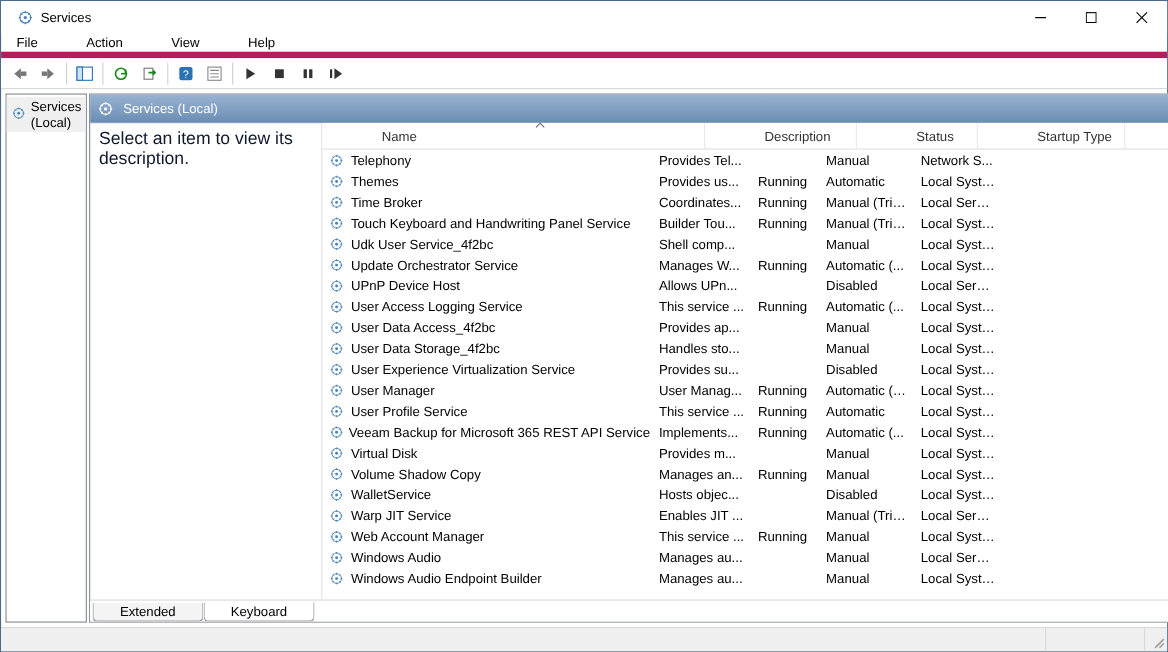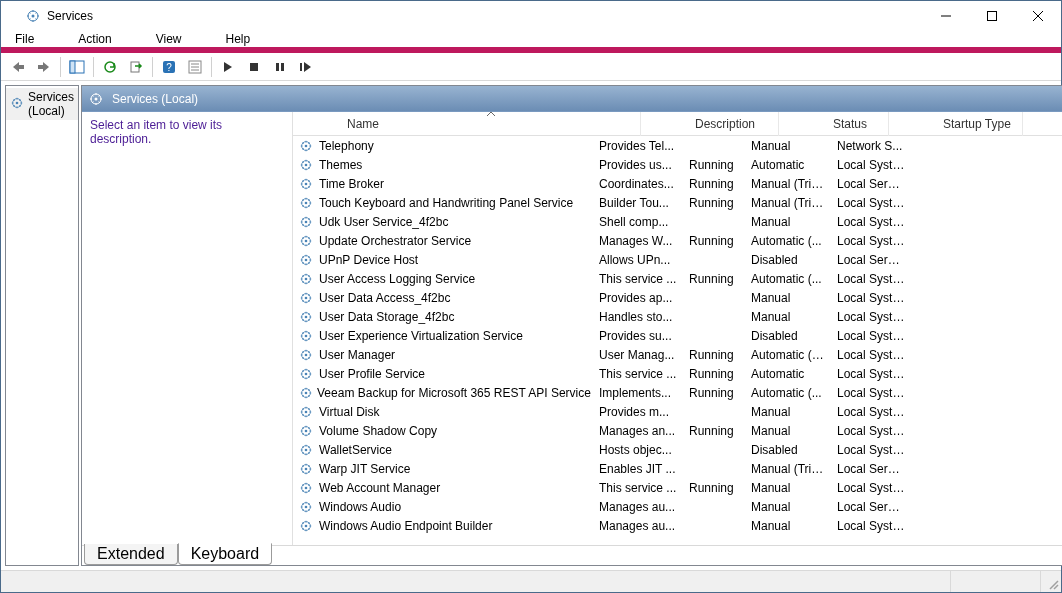--- a/index.html
+++ b/index.html
@@ -1,39 +1,39 @@
 <!DOCTYPE html>
 <html><head>
 <meta charset="utf-8">
 <style>
   * { box-sizing: border-box; }
   html, body { margin:0; padding:0; font-family: "Segoe UI", Tahoma, sans-serif; font-size:12px; color:#000; background:#fff; }
   .window { width:1062px; height:593px; border:1px solid #4a6a8a; display:flex; flex-direction:column; background:#fff; position:relative; }
   
-  .titlebar { height:30px; display:flex; align-items:center; padding-left:24px; background:#fff; }
+  .titlebar { height:30px; display:flex; align-items:center; padding-left:14px; background:#fff; }
   .titlebar .title-icon { margin-right:6px; display:flex; align-items:center; }
   .titlebar .title-text { font-size:12px; }
   .win-btns { margin-left:auto; display:flex; }
   .win-btn { width:46px; height:30px; display:flex; align-items:center; justify-content:center; }
   
   .menubar { height:22px; display:flex; align-items:center; padding-left:6px; border-bottom:6px solid #be185d;gap:28px; }
   .menu-item { padding:2px 8px; font-size:12px; }
   
   .toolbar { height:28px; display:flex; align-items:center; padding-left:4px; background:#fff; border-bottom:1px solid #d9d9d9; gap:0; }
   .tbtn { width:24px; height:24px; display:flex; align-items:center; justify-content:center; border:1px solid transparent; margin:0 1px; }
   .tsep { width:1px; height:20px; background:#d0d0d0; margin:0 3px; }
   
   .body-area { flex:1; display:flex; padding:4px; gap:2px; min-height:0;justify-content:space-between; }
   .nav-pane { width:120px; border:1px solid #828790; background:#fff; padding-top:2px; }
   .nav-row { display:flex; align-items:center; gap:4px; padding:2px 4px; background:#f0f0f0; font-size:12px; }
   .detail-pane { flex:1; border:1px solid #828790; display:flex; flex-direction:column; min-height:0; background:#fff; }
   .detail-hdr { background: linear-gradient(#98b3d1, #6b8db4); color:#fff; height:26px; display:flex; align-items:center; padding-left:6px; gap:8px; font-size:12px; border-bottom:1px solid #7a9ac0;}
   .detail-hdr .hdr-icon { display:flex; align-items:center; }
   .detail-body { flex:1; display:flex; min-height:0; }
-  .detail-left { width:210px; padding:6px 8px; font-size:12px; color:#4c1d95; }
+  .detail-left { width:210px; padding:6px 8px; font-size:16px; color:#0f172a; }
   .detail-right { flex:1; display:flex; flex-direction:column; min-height:0; border-left:1px solid #e0e0e0; }
   
   .thead { display:flex; align-items:center; background:#fff; height:24px; border-bottom:1px solid #e0e0e0; font-size:12px;}
   .th { height:24px; display:flex; align-items:center; padding:0 6px; border-right:1px solid #e8e8e8; color:#333; position:relative;margin-left:48px; }
   .th.sort svg { position:absolute; left:50%; transform:translateX(-50%); top:-1px;}
   .tbody { flex:1; overflow:hidden; font-size:12px; }
   .trow { display:flex; align-items:center; height:19px; }
   .td { padding:0 6px; white-space:nowrap; overflow:hidden; text-overflow:ellipsis; }
   .svc-icon { width:16px; display:inline-flex; align-items:center; margin-right:4px; }
   
@@ -43,21 +43,21 @@
   .c-startup { width:86px; }
   .c-logon { width:80px; }
   
   .vscroll { width:17px; background:#f0f0f0; border-left:1px solid #e0e0e0; display:flex; flex-direction:column; }
   .vscroll .arrow { height:17px; display:flex; align-items:center; justify-content:center; background:#f0f0f0;}
   .vscroll .track { flex:1; position:relative; }
   .vscroll .thumb { position:absolute; left:2px; right:2px; top:322px; height:40px; background:#c2c2c2; border-radius:0;}
   .right-wrap { display:flex; flex:1; min-height:0;}
   
   .tabs-row { height:20px; display:flex; align-items:flex-end; padding-left:2px; border-top:1px solid #d9d9d9; background:#fff;}
-  .tab { font-size:16px; padding:1px 12px; border:1px solid #9b9b9b; border-top:none; border-bottom-left-radius:4px; border-bottom-right-radius:4px; margin-right:0; background:#f4f4f4; position:relative;}
+  .tab { font-size:12px; padding:1px 24px; border:1px solid #9b9b9b; border-top:none; border-bottom-left-radius:4px; border-bottom-right-radius:4px; margin-right:0; background:#f4f4f4; position:relative;}
   .tab.active { background:#fff; border-top:1px solid #fff; }
   
   .statusbar { height:22px; border-top:1px solid #d9d9d9; background:#f0f0f0; display:flex; }
   .status-cell { border-right:1px solid #d9d9d9; }
   .status-cell.wide { flex:1; }
   .status-cell.n { width:90px; }
   .status-grip { width:20px; display:flex; align-items:flex-end; justify-content:flex-end; padding:2px;}
 </style>
 </head>
 <body>

